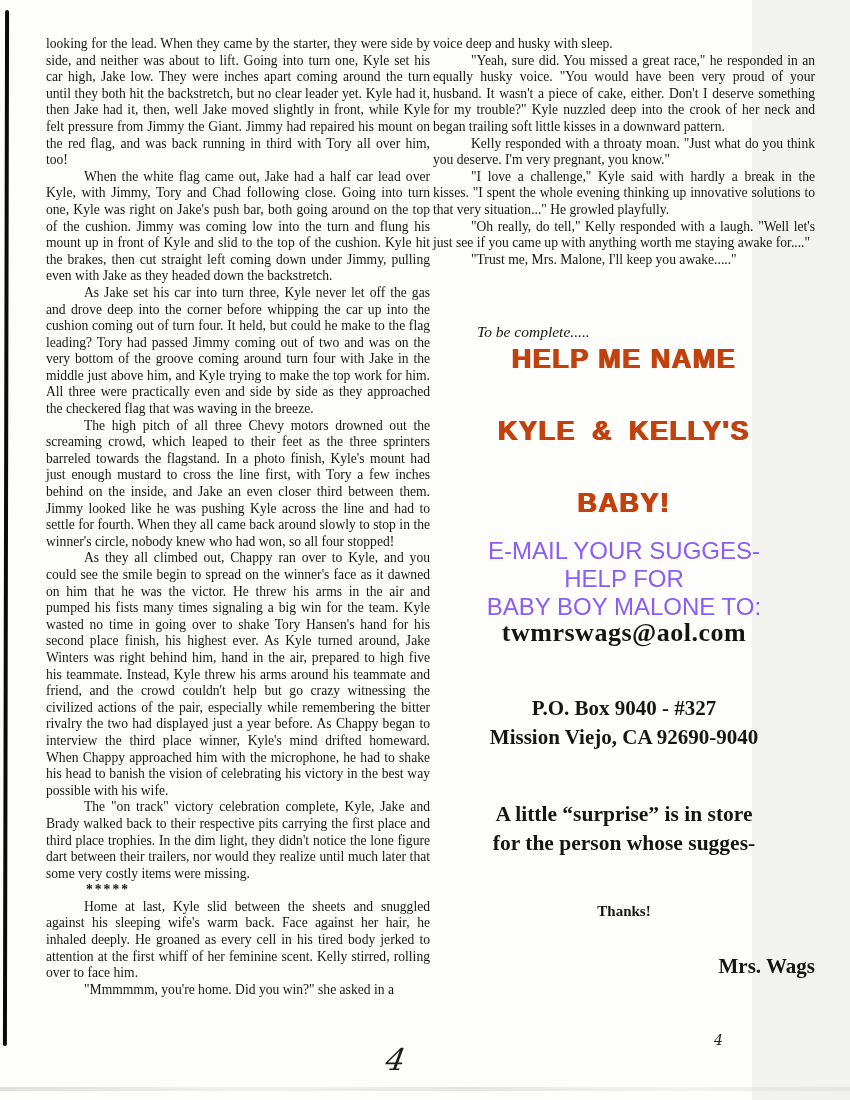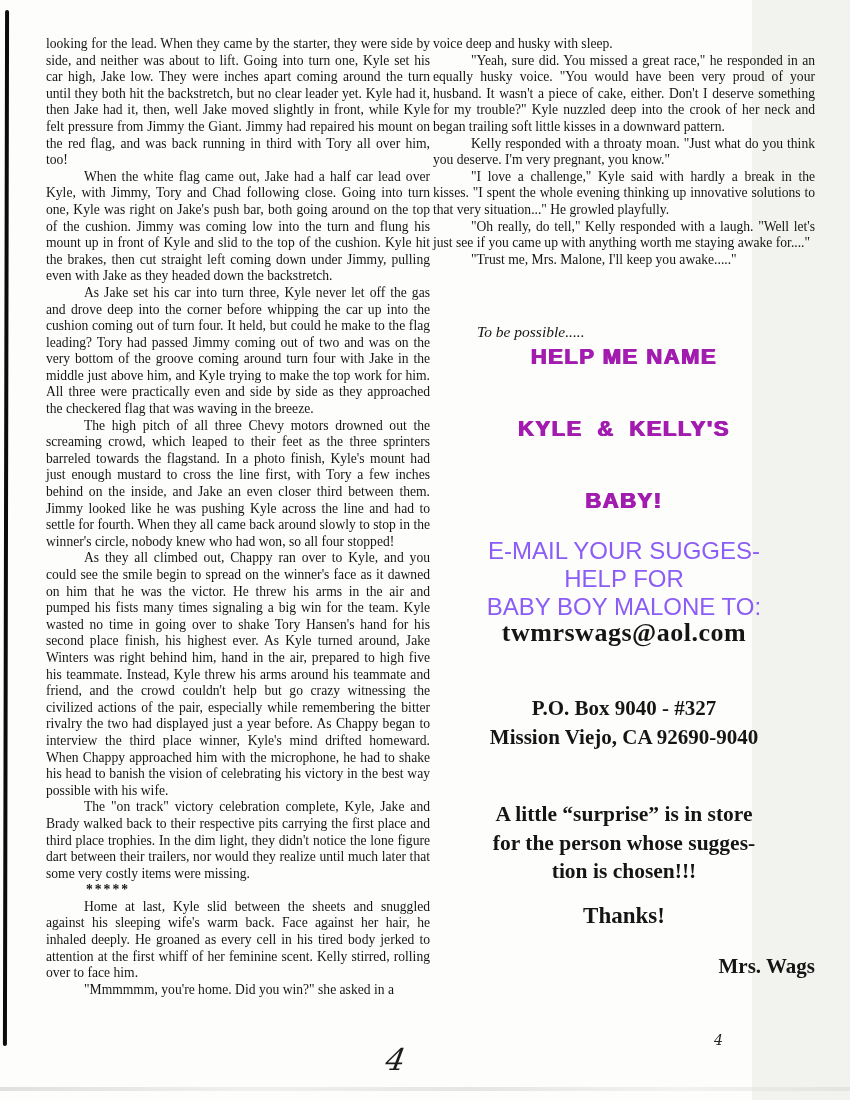--- a/index.html
+++ b/index.html
@@ -15,28 +15,28 @@
   
   .col{position:absolute;top:36px;}
   .col-left{left:46px;width:384px;}
   .col-right{left:433px;width:382px;}
   p.body{margin:0;font-size:13.6px;line-height:16.6px;text-align:justify;}
   p.ind{text-indent:38px;}
   .stars{margin:0;text-indent:40px;font-size:13.6px;line-height:16.6px;font-weight:bold;letter-spacing:2px;}
   .tbc{position:absolute;left:433px;top:323px;width:382px;font-style:italic;font-size:15.5px;padding-left:44px;box-sizing:border-box;}
   
   .announce{position:absolute;left:433px;width:382px;text-align:center;}
-  .title{font-family:"Liberation Sans", sans-serif;font-weight:700;font-size:22px;letter-spacing:1.5px;
-         text-shadow:.7px 0 0 currentColor,-.7px 0 0 currentColor;color:#a21caf;}
+  .title{font-family:"Liberation Sans", sans-serif;font-weight:700;font-size:27px;letter-spacing:1.5px;
+         text-shadow:.7px 0 0 currentColor,-.7px 0 0 currentColor;color:#c2410c;}
   .t1{top:344px;} .t2{top:416px;word-spacing:7px;} .t3{top:488px;}
   .email-intro{top:537px;font-family:"Liberation Sans", sans-serif;font-weight:400;font-size:24px;line-height:28px;color:#8b5cf6;}
   .email{top:618px;font-weight:700;font-size:26px;letter-spacing:.5px;}
   .mail{top:694px;font-weight:700;font-size:21px;line-height:28.5px;}
   .surprise{top:800px;font-weight:700;font-size:21.5px;line-height:28.5px;}
-  .thanks{top:903px;font-weight:700;font-size:23px;}
+  .thanks{top:903px;font-weight:700;font-size:15px;}
   .signature{top:954px;font-weight:700;font-size:21px;text-align:right;}
   
   .pg-center{position:absolute;left:386px;top:1042px;font-family:"DejaVu Serif", serif;font-style:italic;font-size:30px;transform:skewX(-10deg);color:#1c1c1c;}
   .pg-corner{position:absolute;left:714px;top:1032px;font-family:"DejaVu Serif", serif;font-style:italic;font-size:14px;color:#222;}
 </style>
 </head>
 <body>
 
 <div class="page">
 
@@ -56,21 +56,21 @@
 
   <div class="col col-right">
     <p class="body">voice deep and husky with sleep.</p>
     <p class="body ind">"Yeah, sure did.  You missed a great race," he responded in an equally husky voice.  "You would have been very proud of your husband.  It wasn't a piece of cake, either.  Don't I deserve something for my trouble?"  Kyle nuzzled deep into the crook of her neck and began trailing soft little kisses in a downward pattern.</p>
     <p class="body ind">Kelly responded with a throaty moan.  "Just what do you think you deserve.  I'm very pregnant, you know."</p>
     <p class="body ind">"I love a challenge," Kyle said with hardly a break in the kisses.  "I spent the whole evening thinking up innovative solutions to that very situation..."  He growled playfully.</p>
     <p class="body ind">"Oh really, do tell," Kelly responded with a laugh.  "Well let's just see if you came up with anything worth me staying awake for...."</p>
     <p class="body ind">"Trust me, Mrs. Malone, I'll keep you awake....."</p>
   </div>
 
-  <div class="tbc">To be possible.....</div>
+  <div class="tbc">To be complete.....</div>
 
   <div class="announce title t1">HELP ME NAME</div>
   <div class="announce title t2">KYLE &amp; KELLY'S</div>
   <div class="announce title t3">BABY!</div>
 
   <div class="announce email-intro">
     <div>E-MAIL YOUR SUGGES-</div>
     <div>HELP FOR</div>
     <div>BABY BOY MALONE TO:</div>
   </div>
@@ -78,21 +78,20 @@
   <div class="announce email">twmrswags@aol.com</div>
 
   <div class="announce mail">
     <div>P.O. Box 9040 - #327</div>
     <div>Mission Viejo, CA  92690-9040</div>
   </div>
 
   <div class="announce surprise">
     <div>A little “surprise” is in store</div>
     <div>for the person whose sugges-</div>
-    <div>tion is chosen!!!</div>
   </div>
 
   <div class="announce thanks">Thanks!</div>
   <div class="announce signature">Mrs. Wags</div>
 
   <div class="pg-center">4</div>
   <div class="pg-corner">4</div>
 
   <div class="scan-edge-bottom"></div>
 </div>

